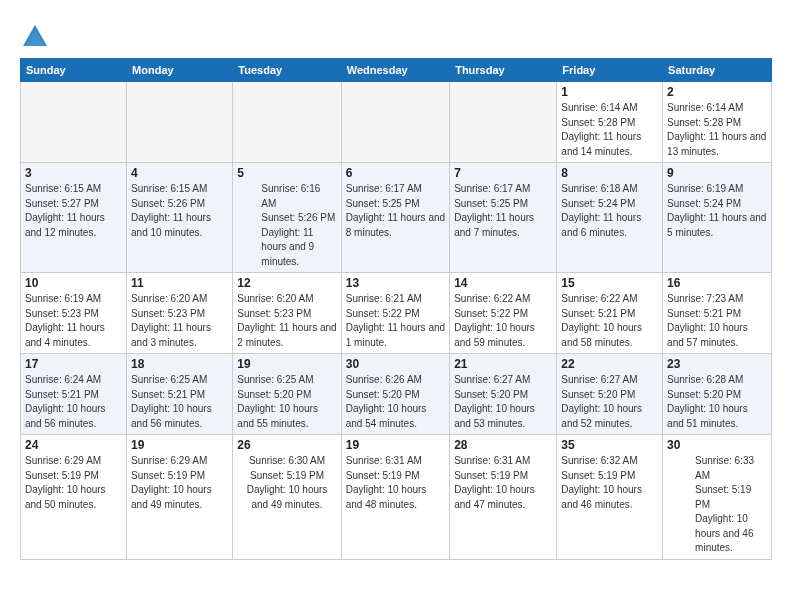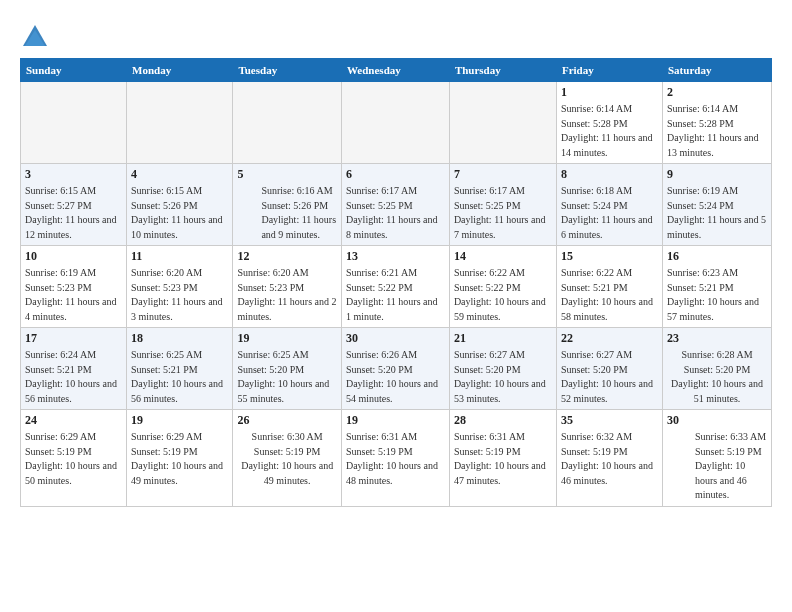--- a/index.html
+++ b/index.html
@@ -58,21 +58,20 @@
     }
     .sub-title {
       font-size: 14px;
       color: #444;
       margin-top: 2px;
     }
     .calendar {
       width: 100%;
       border-collapse: collapse;
       font-size: 10.5px;
-      font-family: Liberation Serif, serif;
     }
     .calendar th {
       background: #1a6eb5;
       color: #fff;
       text-align: left;
       padding: 5px 5px;
       font-size: 11px;
       font-weight: bold;
       border: 1px solid #1a6eb5;
     }
@@ -232,21 +231,21 @@
 Daylight: 10 hours and 59 minutes.</div>
           </td>
           <td>
             <span class="day-num">15</span>
             <div class="day-info" style="white-space: pre-line;">Sunrise: 6:22 AM
 Sunset: 5:21 PM
 Daylight: 10 hours and 58 minutes.</div>
           </td>
           <td>
             <span class="day-num">16</span>
-            <div class="day-info" style="white-space: pre-line;">Sunrise: 6:23 AM
+            <div class="day-info" style="white-space: pre-line;">Sunrise: 7:23 AM
 Sunset: 5:21 PM
 Daylight: 10 hours and 57 minutes.</div>
           </td>
         </tr>
         <tr class="row-shade">
           <td>
             <span class="day-num">17</span>
             <div class="day-info" style="white-space: pre-line;">Sunrise: 6:24 AM
 Sunset: 5:21 PM
 Daylight: 10 hours and 56 minutes.</div>
@@ -276,21 +275,21 @@
 Daylight: 10 hours and 53 minutes.</div>
           </td>
           <td>
             <span class="day-num">22</span>
             <div class="day-info" style="white-space: pre-line;">Sunrise: 6:27 AM
 Sunset: 5:20 PM
 Daylight: 10 hours and 52 minutes.</div>
           </td>
           <td>
             <span class="day-num">23</span>
-            <div class="day-info" style="white-space: pre-line; text-align: center;">Sunrise: 6:28 AM
+            <div class="day-info" style="white-space: pre-line;">Sunrise: 6:28 AM
 Sunset: 5:20 PM
 Daylight: 10 hours and 51 minutes.</div>
           </td>
         </tr>
         <tr>
           <td>
             <span class="day-num">24</span>
             <div class="day-info" style="white-space: pre-line;">Sunrise: 6:29 AM
 Sunset: 5:19 PM
 Daylight: 10 hours and 50 minutes.</div>

